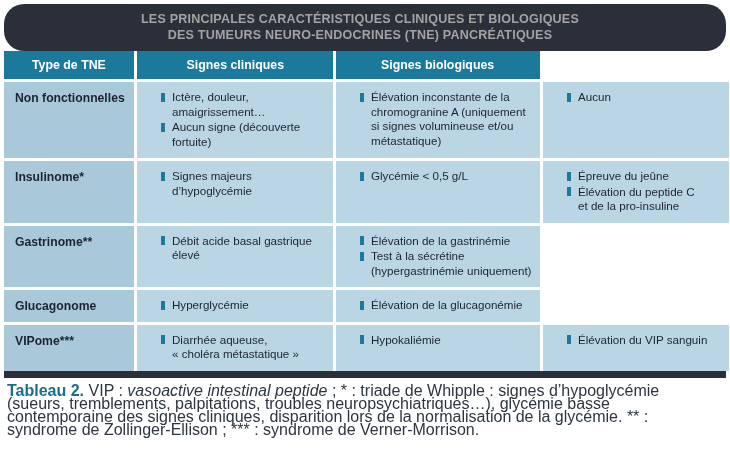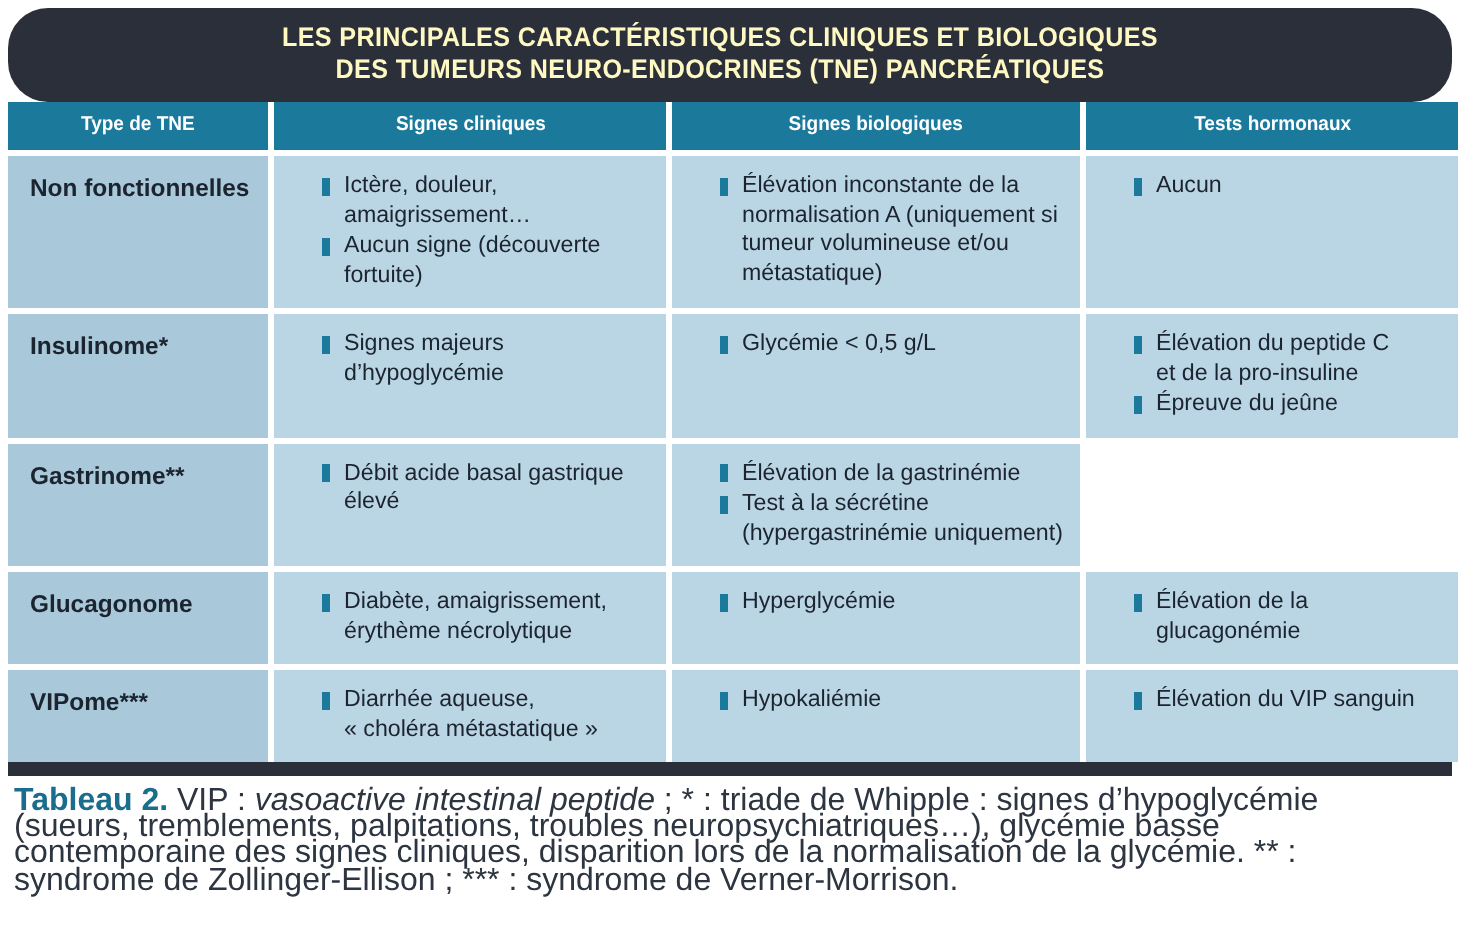--- a/index.html
+++ b/index.html
@@ -25,21 +25,21 @@
 
   
   .table-block {
     width: 722px;
     background: #ffffff;
     box-sizing: border-box;
   }
 
   .title-bar {
     background: #2b2f3a;
-    color: #fef9c3;
+    color: #a3a3a3;
     text-align: center;
     padding: 7px 10px 8px 0;
     box-sizing: border-box;
     border-radius: 20px;
   }
   .title-line {
     font-size: 13.5px;
     font-weight: bold;
     letter-spacing: 0.2px;
     line-height: 16px;
@@ -53,21 +53,21 @@
   .grid {
     display: grid;
     grid-template-columns: 130px 196px 204px 186px;
     column-gap: 3px;
     background: #ffffff;
   }
 
   .head-cell {
     background: #1b7a9b;
     color: #ffffff;
-    font-size: 10px;
+    font-size: 13px;
     font-weight: bold;
     text-align: center;
     padding: 6px 4px 7px 4px;
     box-sizing: border-box;
     transform-origin: center;
   }
   .head-cell span { display: inline-block; transform: scaleX(0.95); }
 
   .row-gap { height: 3px; background: #ffffff; }
 
@@ -136,36 +136,35 @@
 
     <div class="title-bar">
       <div class="title-line">LES PRINCIPALES CARACTÉRISTIQUES CLINIQUES ET BIOLOGIQUES</div>
       <div class="title-line">DES TUMEURS NEURO-ENDOCRINES (TNE) PANCRÉATIQUES</div>
     </div>
 
     <div class="grid">
       <div class="head-cell"><span>Type de TNE</span></div>
       <div class="head-cell"><span>Signes cliniques</span></div>
       <div class="head-cell"><span>Signes biologiques</span></div>
-      <div class="head-cell"><span>Tests hormonaux</span></div>
     </div>
 
     <div id="rows-container">
         <div class="row-gap"></div>
         <div class="grid">
           <div class="cell first">Non fonctionnelles</div>
           <div class="cell">
             <ul>
               <li><span>Ictère, douleur,</span><span class="cont">amaigrissement…</span></li>
               <li><span>Aucun signe (découverte fortuite)</span></li>
             </ul>
           </div>
           <div class="cell">
             <ul>
-              <li><span>Élévation inconstante de la</span><span class="cont">normalisation A (uniquement si tumeur volumineuse et/ou métastatique)</span></li>
+              <li><span>Élévation inconstante de la</span><span class="cont">chromogranine A (uniquement si signes volumineuse et/ou métastatique)</span></li>
             </ul>
           </div>
           <div class="cell">
             <ul>
               <li><span>Aucun</span></li>
             </ul>
           </div>
         </div>
         <div class="row-gap"></div>
         <div class="grid">
@@ -175,22 +174,22 @@
               <li><span>Signes majeurs d’hypoglycémie</span></li>
             </ul>
           </div>
           <div class="cell">
             <ul>
               <li><span>Glycémie &lt; 0,5 g/L</span></li>
             </ul>
           </div>
           <div class="cell">
             <ul>
+              <li><span>Épreuve du jeûne</span></li>
               <li><span>Élévation du peptide C</span><span class="cont">et de la pro-insuline</span></li>
-              <li><span>Épreuve du jeûne</span></li>
             </ul>
           </div>
         </div>
         <div class="row-gap"></div>
         <div class="grid">
           <div class="cell first">Gastrinome**</div>
           <div class="cell">
             <ul>
               <li><span>Débit acide basal gastrique élevé</span></li>
             </ul>
@@ -198,25 +197,20 @@
           <div class="cell">
             <ul>
               <li><span>Élévation de la gastrinémie</span></li>
               <li><span>Test à la sécrétine</span><span class="cont">(hypergastrinémie uniquement)</span></li>
             </ul>
           </div>
         </div>
         <div class="row-gap"></div>
         <div class="grid">
           <div class="cell first">Glucagonome</div>
-          <div class="cell">
-            <ul>
-              <li><span>Diabète, amaigrissement,</span><span class="cont">érythème nécrolytique</span></li>
-            </ul>
-          </div>
           <div class="cell">
             <ul>
               <li><span>Hyperglycémie</span></li>
             </ul>
           </div>
           <div class="cell">
             <ul>
               <li><span>Élévation de la glucagonémie</span></li>
             </ul>
           </div>

